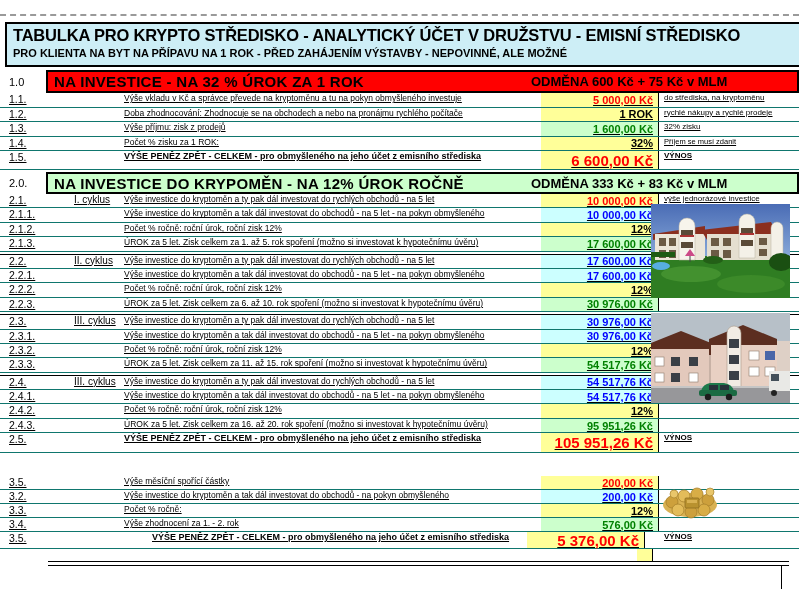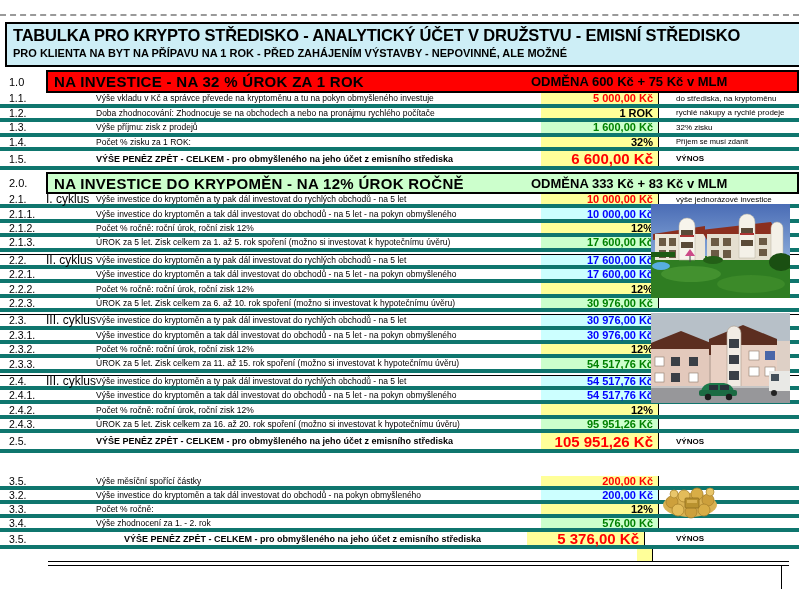--- a/index.html
+++ b/index.html
@@ -16,37 +16,37 @@
   .hdr-num{width:46px;padding-left:9px;font-size:11px;display:flex;align-items:center;box-sizing:border-box;}
   .hdr-box{position:relative;flex:1;border:2px solid #000;display:flex;align-items:center;
            padding-left:6px;box-sizing:border-box;white-space:nowrap;}
   .hdr-red{background:#f00;color:#000000;}
   .hdr-green{background:#ccffcc;color:#000;}
   .hdr-label{font-size:15px;font-weight:bold;letter-spacing:0.3px;}
   .hdr-bonus{position:absolute;left:483px;font-size:13px;font-weight:bold;white-space:nowrap;}
   .hdr3-label{font-size:14px;font-weight:bold;}
   
   .rows{position:absolute;left:0;width:799px;}
-  .row{display:flex;align-items:center;height:14.5px;border-bottom:4px solid #0f766e;box-sizing:border-box;}
+  .row{display:flex;align-items:flex-start;height:14.5px;border-bottom:1px solid #0f766e;box-sizing:border-box;text-decoration:underline;}
   .sec2 .row{height:14.4px;}
   .sec3 .row{height:14px;}
   .row.total{height:19px;}
   .sec2 .row.total{height:20px;}
   .sec3 .row.total{height:17px;gap:14px;}
   .grp{margin-top:0;}
   .grp + .grp{margin-top:2px;border-top:1px solid #000;}
   .c-num{width:46px;padding-left:9px;font-size:10.5px;box-sizing:border-box;}
-  .c-cyk{width:50px;font-size:12px;box-sizing:border-box;white-space:nowrap;}
+  .c-cyk{width:50px;font-size:10px;box-sizing:border-box;white-space:nowrap;margin-left:28px;}
   .c-desc{flex:1;font-size:8.5px;white-space:nowrap;overflow:hidden;padding-right:3px;}
   .row.total .c-desc{font-weight:bold;font-size:9px;}
   .c-val{width:118px;align-self:stretch;display:flex;align-items:center;justify-content:flex-end;
          padding-right:5px;font-size:11px;font-weight:bold;border-right:1px solid #000;
          box-sizing:border-box;white-space:nowrap;}
   .row.total .c-val{font-size:15px;}
-  .c-note{width:140px;padding-left:17px;font-size:8px;white-space:nowrap;overflow:hidden;box-sizing:border-box;}
+  .c-note{width:140px;padding-left:5px;font-size:8px;white-space:nowrap;overflow:hidden;box-sizing:border-box;}
   .c-note.b{font-weight:bold;}
   .v-yellow{background:#ffff99;}
   .v-cyan{background:#ccffff;}
   .v-green{background:#ccffcc;}
   .t-red{color:#f00;}
   .t-blue{color:#00f;}
   .t-green{color:#008000;}
   .t-black{color:#000;}
   
   .leftover{position:absolute;top:549px;left:637px;width:15px;height:12px;background:#ffff99;

